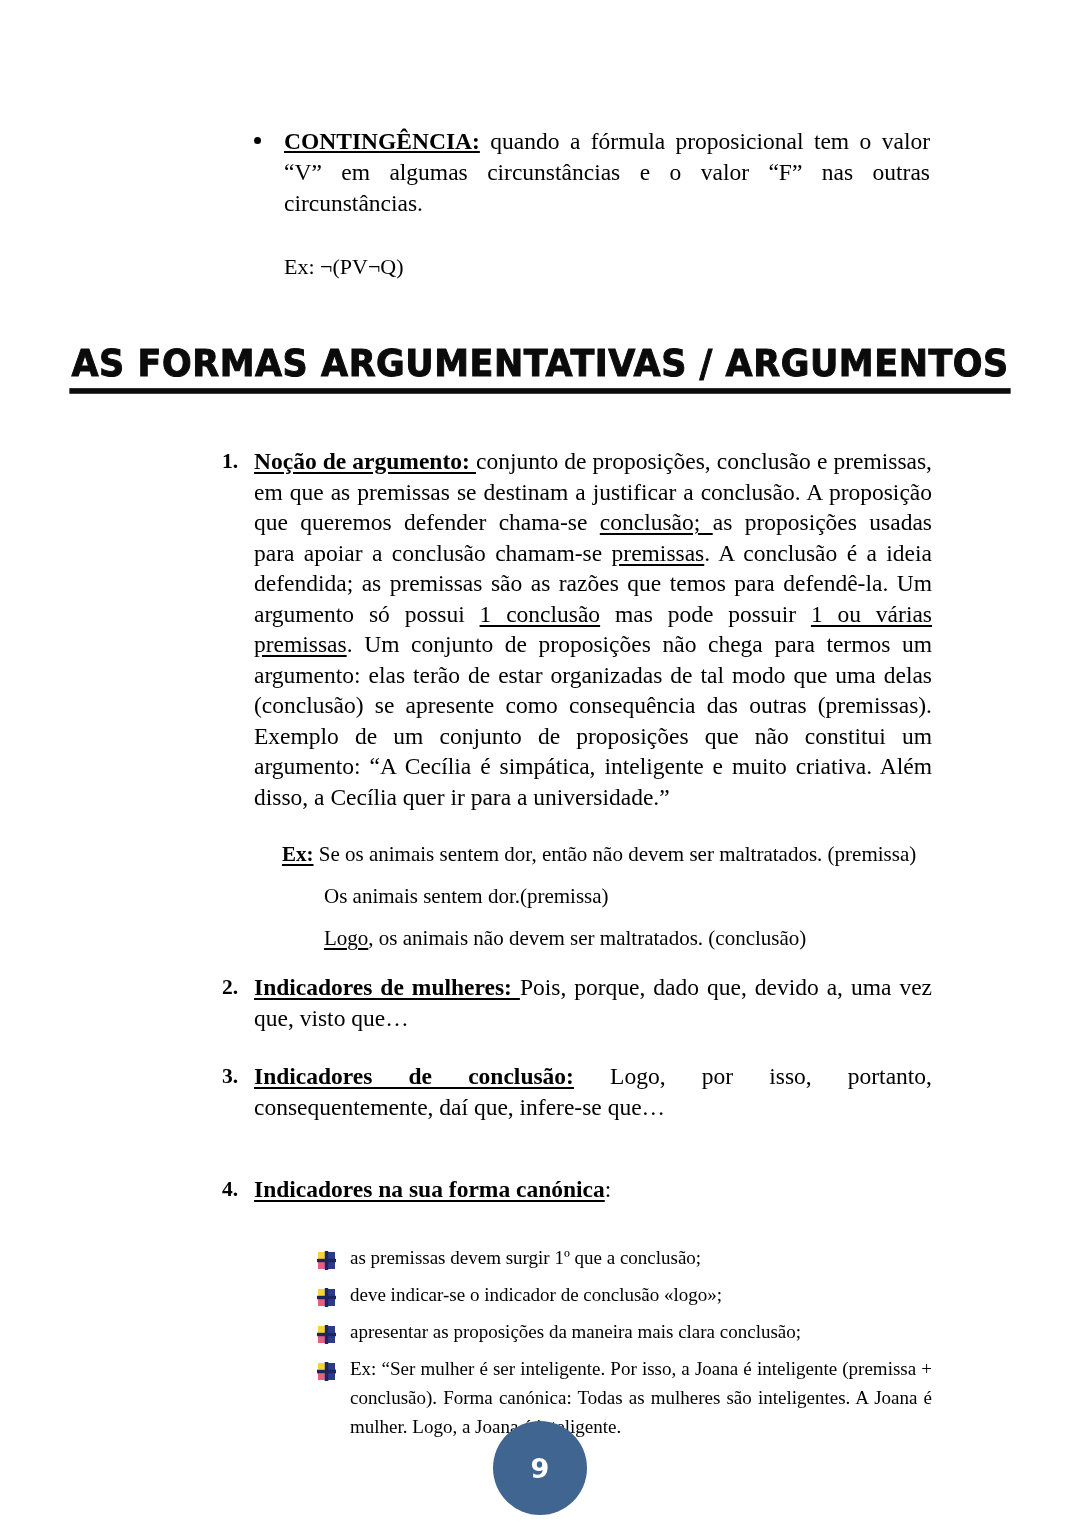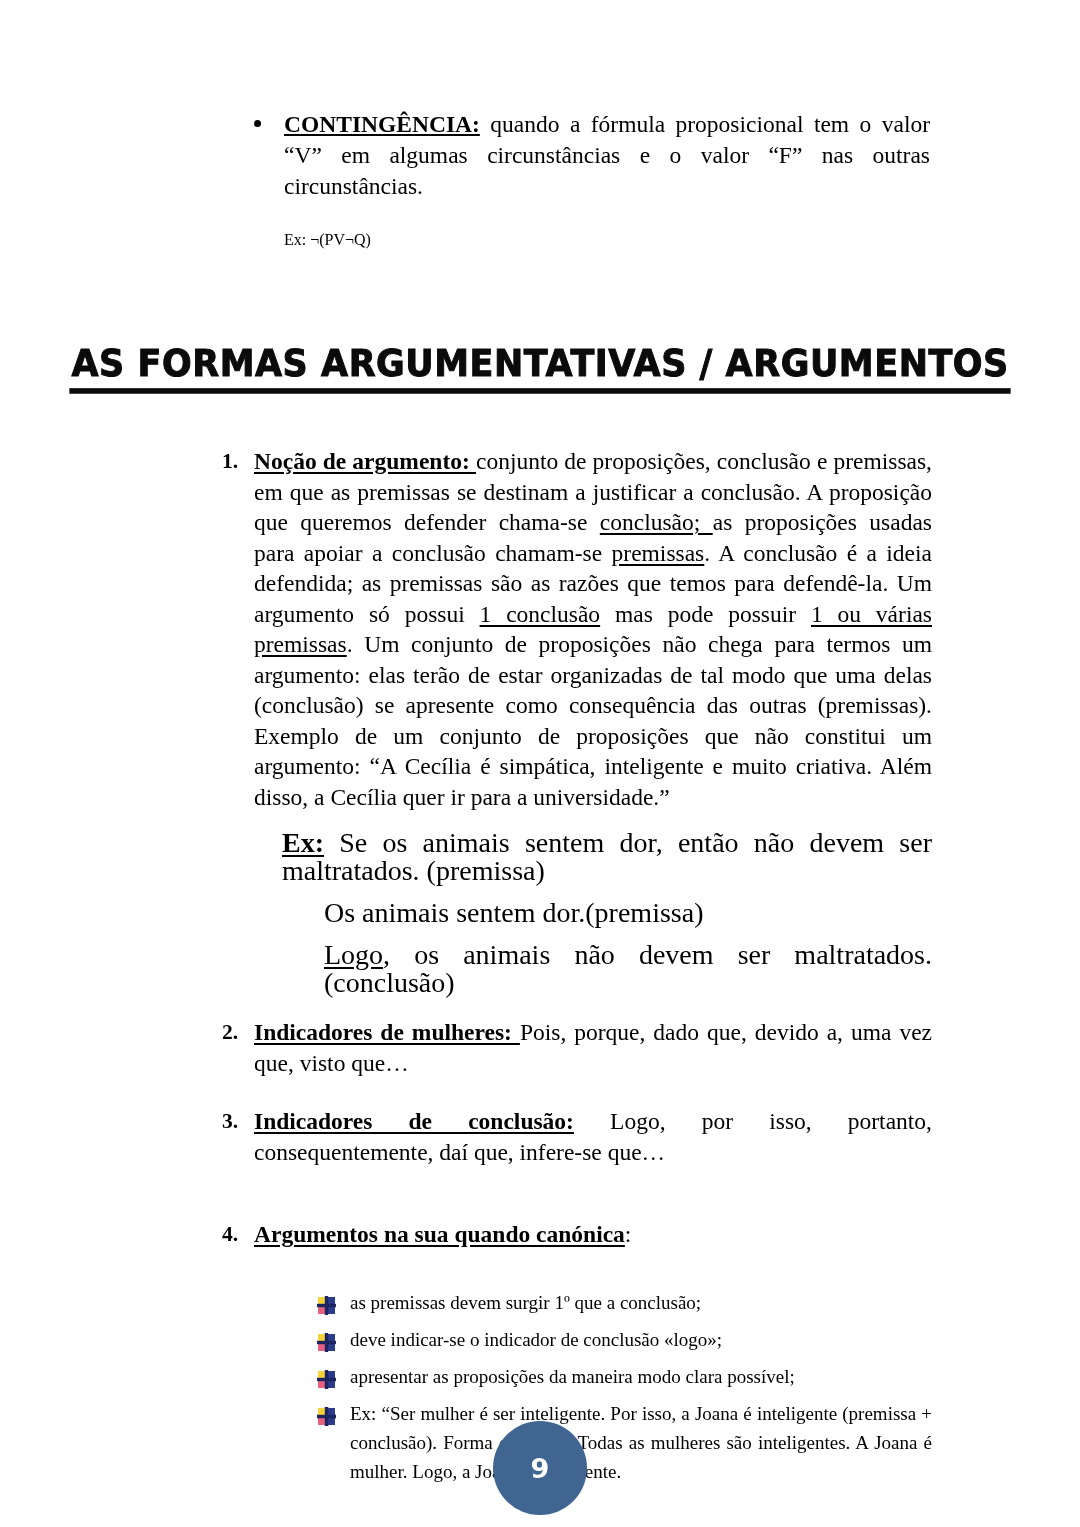--- a/index.html
+++ b/index.html
@@ -19,21 +19,21 @@
   .page {
     position: absolute;
     inset: 0;
     background: #ffffff;
   }
 
   
   .top-block {
     position: absolute;
     left: 248px;
-    top: 109px;
+    top: 126px;
     width: 682px;
   }
   .tb-item {
     position: relative;
     padding-left: 36px;
     font-size: 23.5px;
     line-height: 31px;
     text-align: justify;
     text-justify: inter-word;
     font-family: "Liberation Serif", "DejaVu Serif", serif;
@@ -46,23 +46,23 @@
     height: 7px;
     background: #000;
     border-radius: 50%;
   }
   .tb-term {
     font-weight: bold;
     text-decoration: underline;
     text-underline-offset: 2px;
   }
   .tb-ex {
-    margin-top: 22px;
+    margin-top: 32px;
     padding-left: 36px;
-    font-size: 16px;
+    font-size: 22px;
     line-height: 31px;
   }
 
   
   .heading-wrap {
     position: absolute;
     left: 0;
     top: 345px;
     width: 1080px;
     text-align: center;
@@ -114,23 +114,23 @@
   .u {
     text-decoration: underline;
     text-underline-offset: 2.5px;
   }
   .gap-2 { margin-top: 20px; }
   .gap-3 { margin-top: 28px; }
   .gap-4 { margin-top: 52px; }
 
   
   .ex-block {
-    margin-top: 17px;
+    margin-top: 28px;
     padding-left: 28px;
-    font-size: 28px;
+    font-size: 21px;
     line-height: 28px;
   }
   .ex-line    { margin: 0; }
   .ex-indent  { margin-top: 14px; padding-left: 42px; }
   .ex-indent2 { margin-top: 14px; padding-left: 42px; }
   .ex-lead {
     font-weight: bold;
     text-decoration: underline;
     text-underline-offset: 2.5px;
   }
@@ -216,21 +216,21 @@
       <span class="nl-term">Indicadores de mulheres: </span><span>Pois, porque, dado que, devido a, uma vez que, visto que…</span>
     </div>
 
     <div class="nl-item gap-3">
       <span class="nl-num">3.</span>
       <span class="nl-term">Indicadores de conclusão:</span><span> Logo, por isso, portanto, consequentemente, daí que, infere-se que…</span>
     </div>
 
     <div class="nl-item gap-4">
       <span class="nl-num">4.</span>
-      <span class="nl-term">Argumentos na sua quando canónica</span><span>:</span>
+      <span class="nl-term">Indicadores na sua forma canónica</span><span>:</span>
 
       <div class="subbullets">
 
         <div class="sb-item">
           <span class="sb-marker">
             <svg width="19" height="19" viewBox="0 0 19 19" xmlns="http://www.w3.org/2000/svg">
               <rect x="1" y="1" width="8.5" height="8.5" fill="#f5d33a"></rect>
               <rect x="9.5" y="1" width="8.5" height="8.5" fill="#2c3a8c"></rect>
               <rect x="1" y="9.5" width="8.5" height="8.5" fill="#e8607f"></rect>
               <rect x="9.5" y="9.5" width="8.5" height="8.5" fill="#2c3a8c"></rect>
@@ -259,21 +259,21 @@
           <span class="sb-marker">
             <svg width="19" height="19" viewBox="0 0 19 19" xmlns="http://www.w3.org/2000/svg">
               <rect x="1" y="1" width="8.5" height="8.5" fill="#f5d33a"></rect>
               <rect x="9.5" y="1" width="8.5" height="8.5" fill="#2c3a8c"></rect>
               <rect x="1" y="9.5" width="8.5" height="8.5" fill="#e8607f"></rect>
               <rect x="9.5" y="9.5" width="8.5" height="8.5" fill="#2c3a8c"></rect>
               <rect x="7.8" y="0" width="3.4" height="19" fill="#1d2560"></rect>
               <rect x="0" y="7.8" width="19" height="3.4" fill="#1d2560"></rect>
             </svg>
           </span>
-          <span>apresentar as proposições da maneira modo clara possível;</span>
+          <span>apresentar as proposições da maneira mais clara conclusão;</span>
         </div>
 
         <div class="sb-item">
           <span class="sb-marker">
             <svg width="19" height="19" viewBox="0 0 19 19" xmlns="http://www.w3.org/2000/svg">
               <rect x="1" y="1" width="8.5" height="8.5" fill="#f5d33a"></rect>
               <rect x="9.5" y="1" width="8.5" height="8.5" fill="#2c3a8c"></rect>
               <rect x="1" y="9.5" width="8.5" height="8.5" fill="#e8607f"></rect>
               <rect x="9.5" y="9.5" width="8.5" height="8.5" fill="#2c3a8c"></rect>
               <rect x="7.8" y="0" width="3.4" height="19" fill="#1d2560"></rect>

